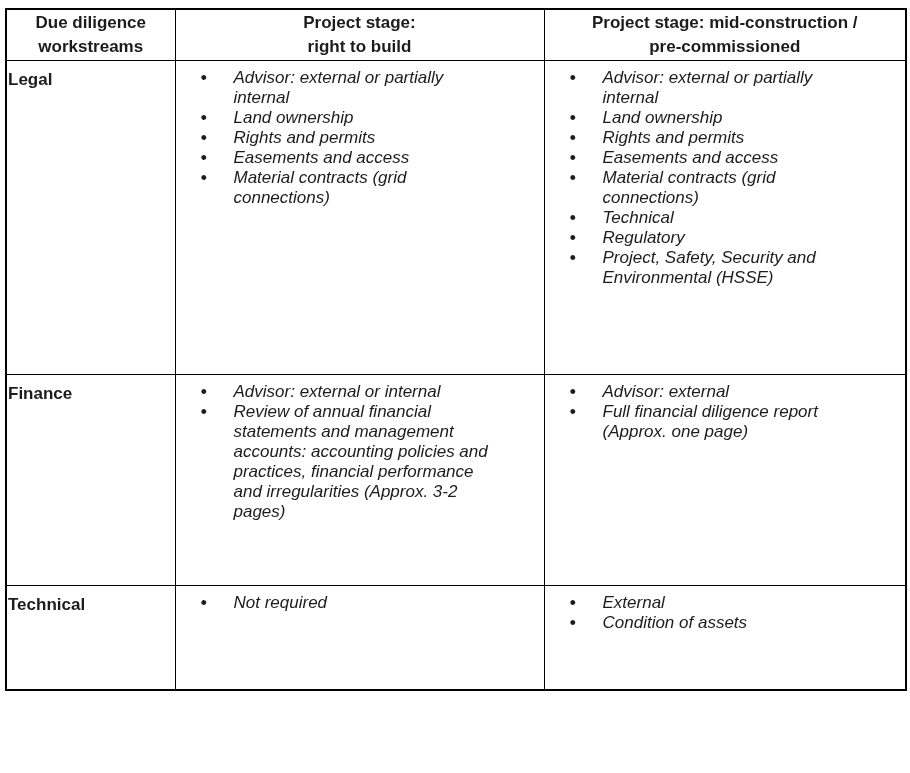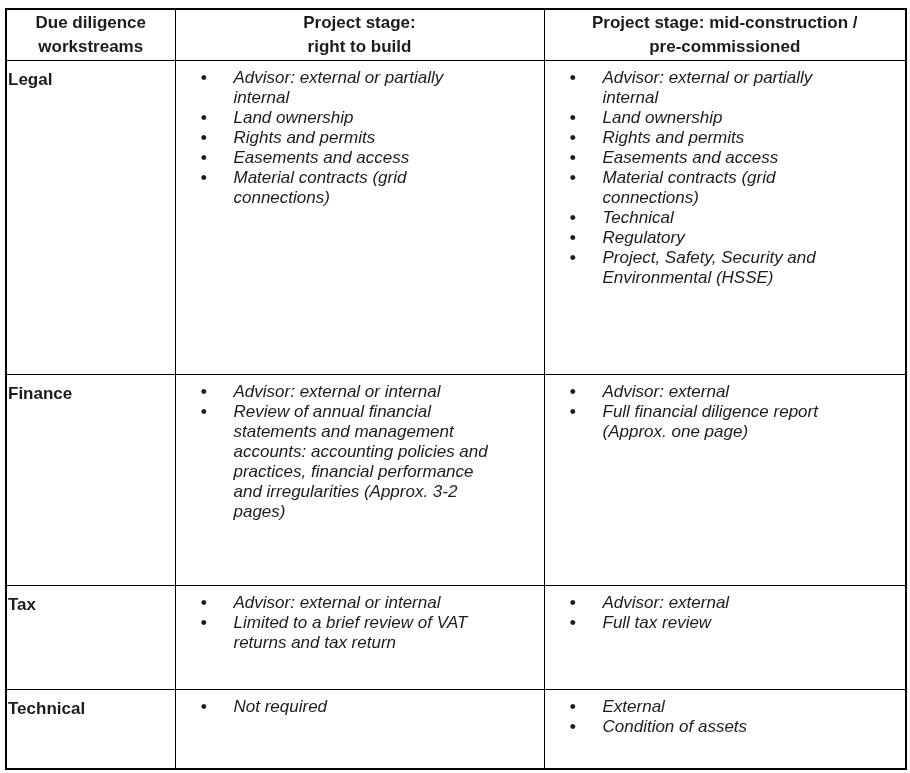--- a/index.html
+++ b/index.html
@@ -129,36 +129,20 @@
         </td>
         <td class="content-cell">
           <ul>
             <li>Advisor: external</li>
             <li>Full financial diligence report
 (Approx. one page)</li>
           </ul>
         </td>
       </tr>
       <tr>
-        <td class="label-cell">Tax</td>
-        <td class="content-cell">
-          <ul>
-            <li>Advisor: external or internal</li>
-            <li>Limited to a brief review of VAT
-returns and tax return</li>
-          </ul>
-        </td>
-        <td class="content-cell">
-          <ul>
-            <li>Advisor: external</li>
-            <li>Full tax review</li>
-          </ul>
-        </td>
-      </tr>
-      <tr>
         <td class="label-cell">Technical</td>
         <td class="content-cell">
           <ul>
             <li>Not required</li>
           </ul>
         </td>
         <td class="content-cell">
           <ul>
             <li>External</li>
             <li>Condition of assets</li>

